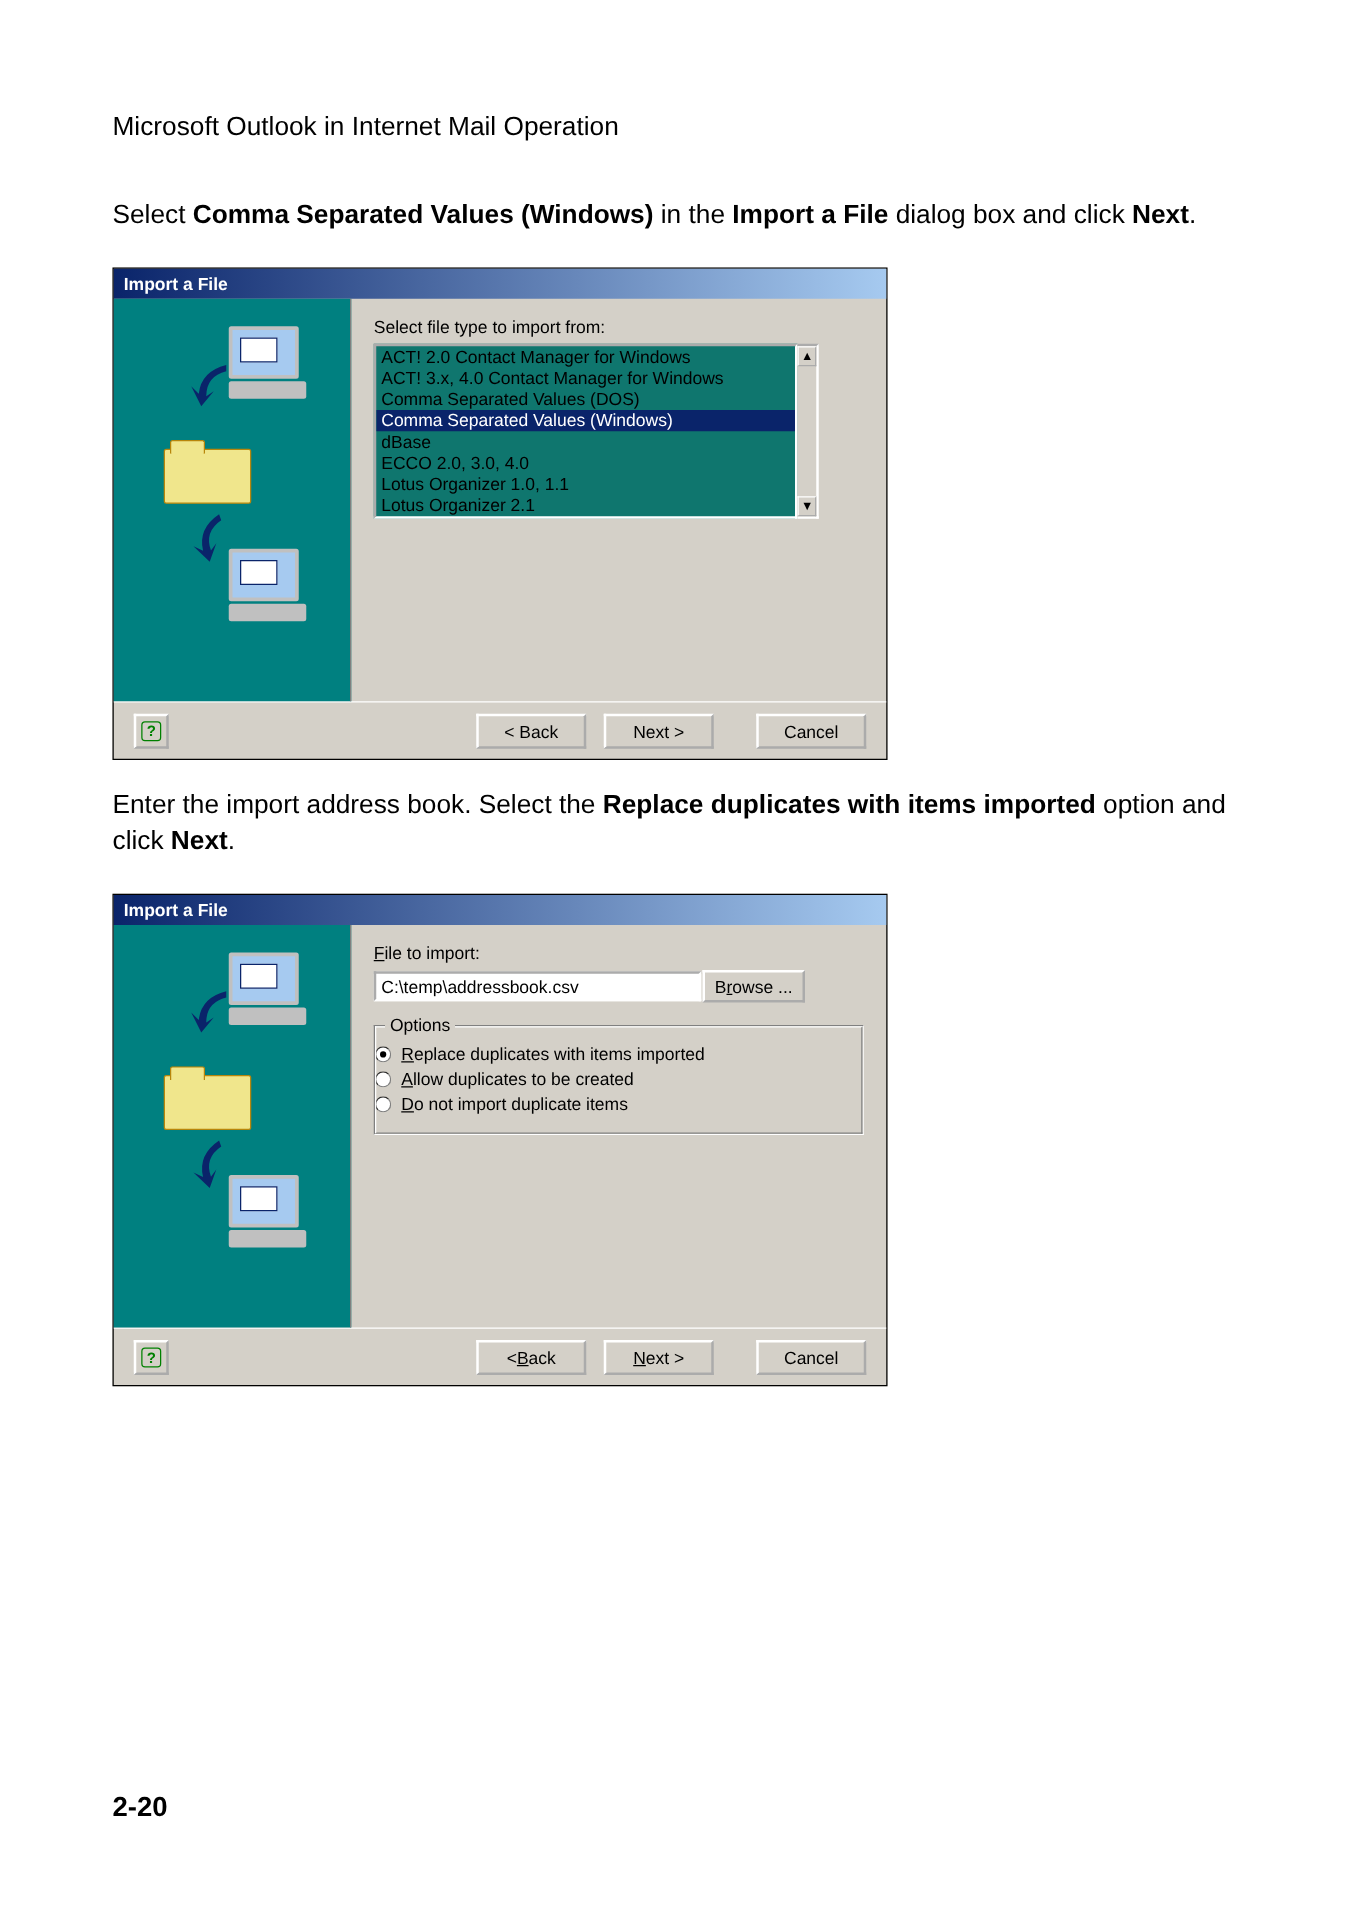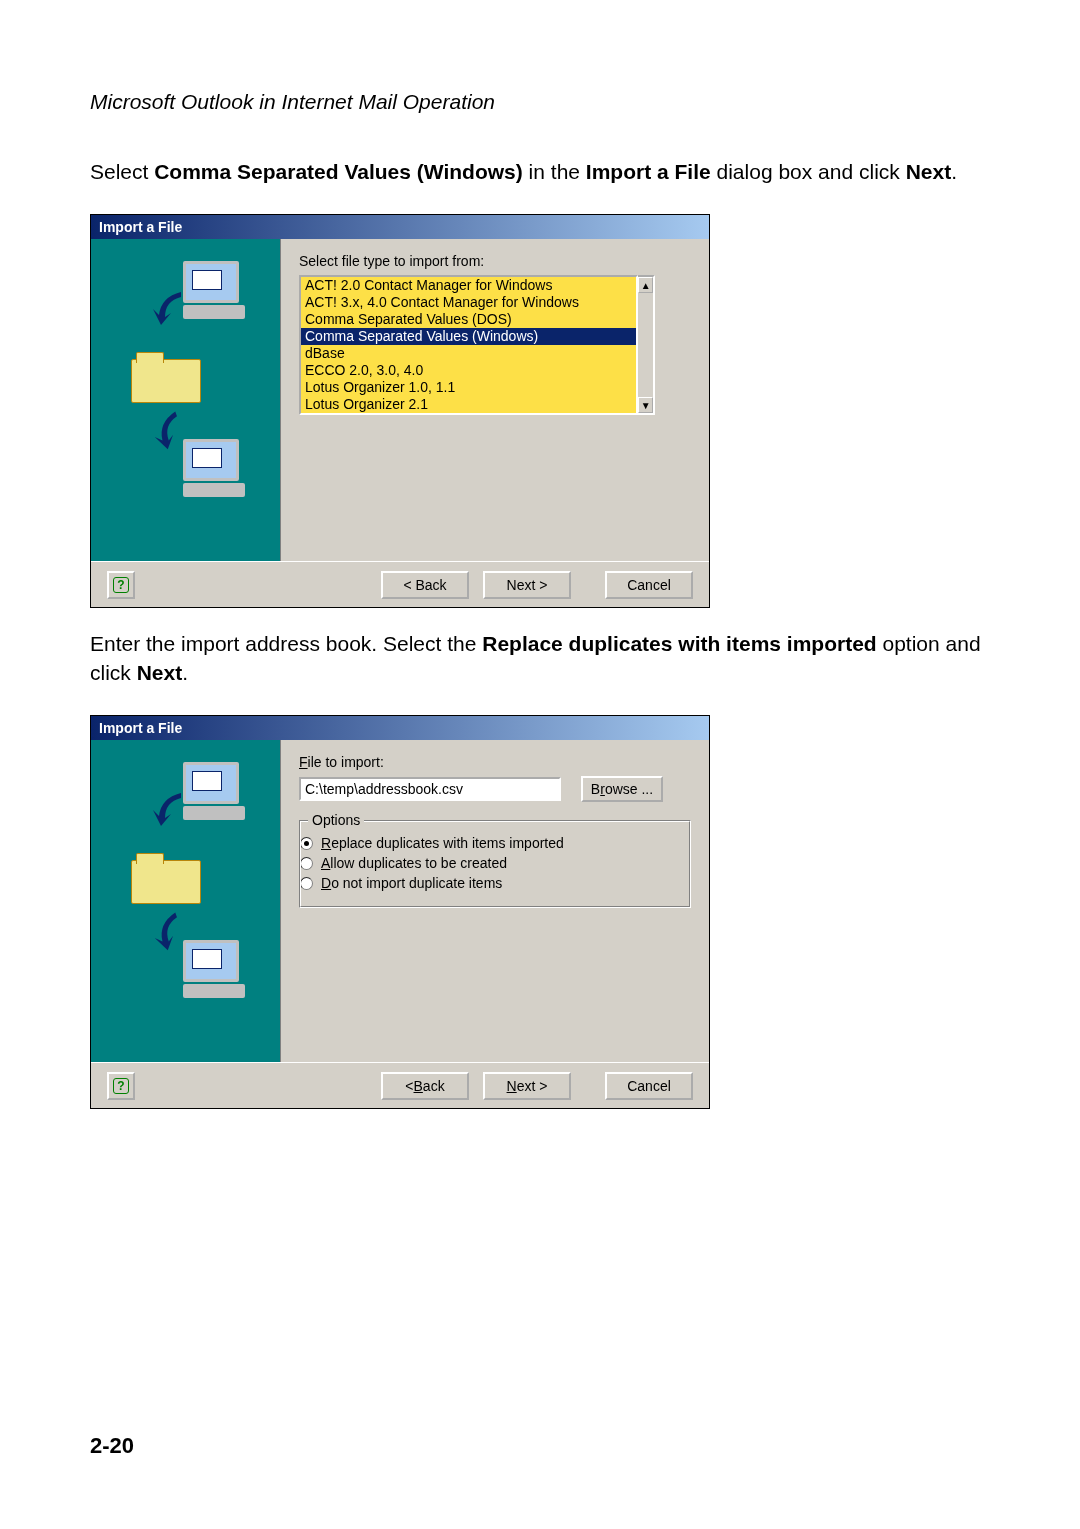--- a/index.html
+++ b/index.html
@@ -15,21 +15,20 @@
   }
   .page {
     padding: 90px 90px 0 90px;
   }
   .heading {
     font-weight: bold;
     font-size: 22px;
     margin-bottom: 4px;
   }
   .subheading {
-    font-style: italic;
     font-size: 21px;
     margin-bottom: 44px;
   }
   .body-text {
     font-size: 21px;
     line-height: 1.35;
     margin-bottom: 28px;
   }
   .bold { font-weight: bold; }
 
@@ -69,21 +68,21 @@
   .dlg-label {
     font-size: 14px;
     margin-bottom: 6px;
   }
   .listbox-wrap {
     display: flex;
     width: 356px;
   }
   .listbox {
     border: 2px inset #fff;
-    background: #fde047;
+    background: #0f766e;
     width: 370px;
     height: 140px;
     font-size: 14px;
     overflow: hidden;
   }
   .listbox-item {
     padding: 0 4px;
     line-height: 17px;
     white-space: nowrap;
   }
@@ -158,21 +157,21 @@
     border: 2px inset #fff;
     background: #fff;
     height: 24px;
     width: 262px;
     font-size: 14px;
     padding: 2px 4px;
     font-family: Tahoma, Arial, sans-serif;
   }
   .browse-row {
     display: flex;
-    gap: 20px;
+    gap: 1px;
     align-items: center;
     margin-bottom: 18px;
   }
   .browse-btn {
     width: 82px;
     height: 26px;
     border: 2px outset #fff;
     background: #d4d0c8;
     font-size: 14px;
     display: flex;

